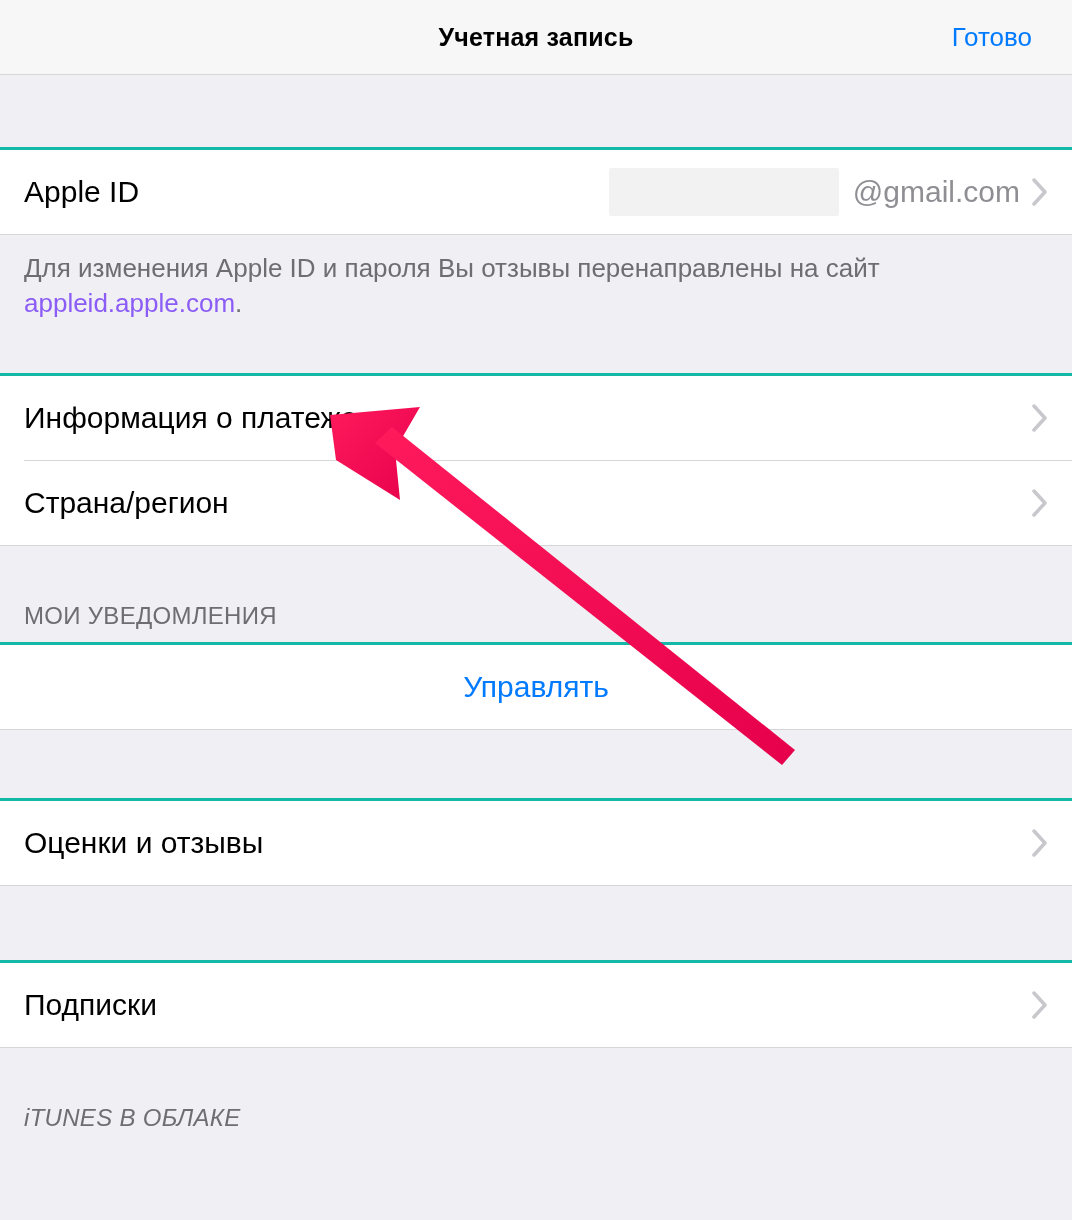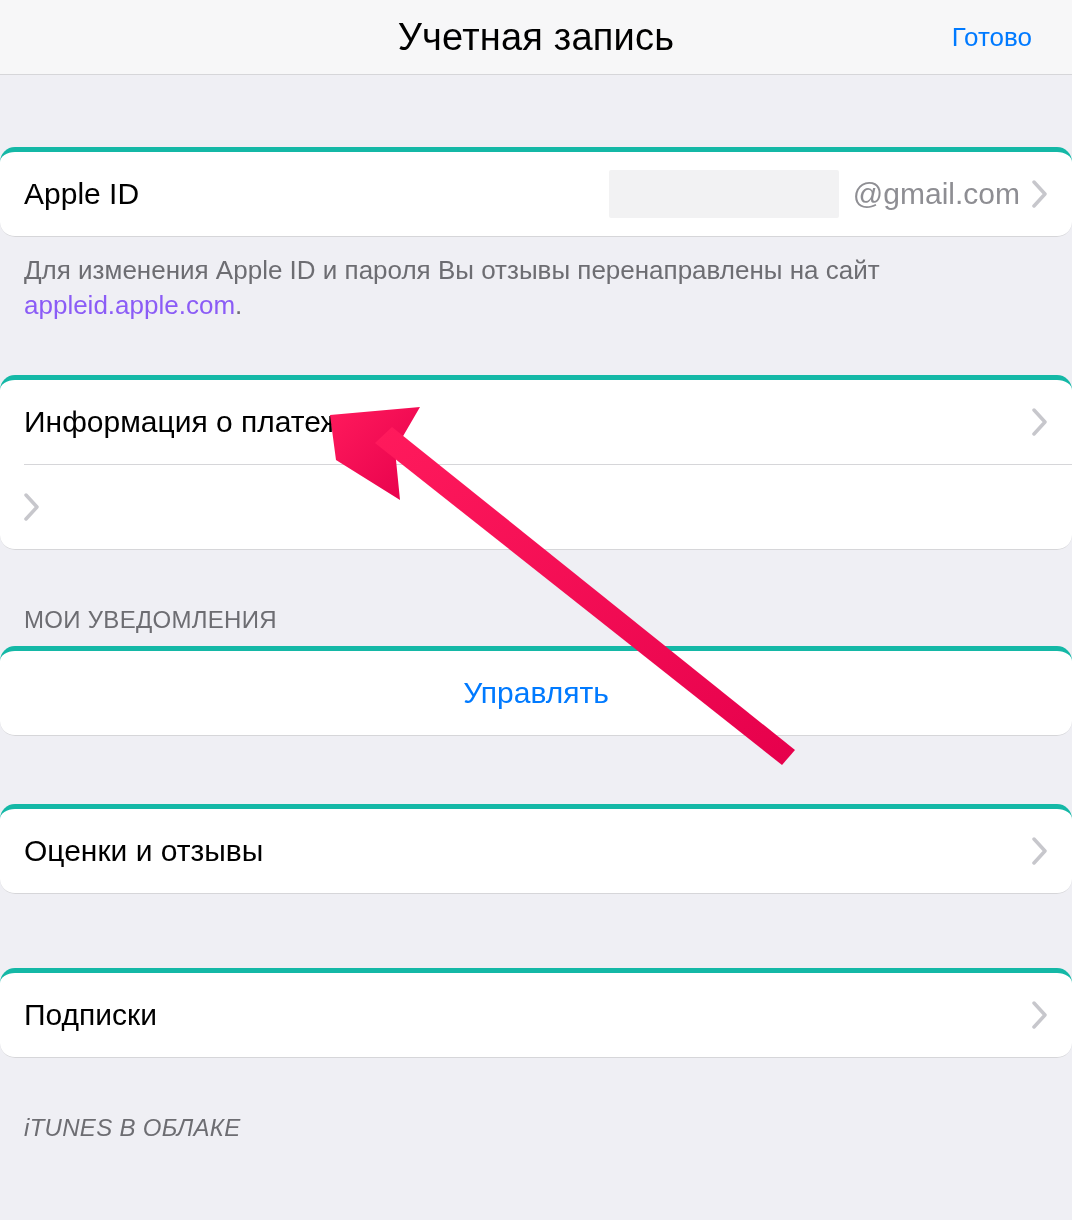--- a/index.html
+++ b/index.html
@@ -13,43 +13,42 @@
     .nav-bar {
       height: 75px;
       background: #f7f7f8;
       border-bottom: 1px solid #d6d6d9;
       display: flex;
       align-items: center;
       justify-content: center;
       position: relative;
     }
     .nav-title {
-      font-size: 38px;
-      font-weight: 400;
+      font-size: 25px;
+      font-weight: 700;
       letter-spacing: 0.2px;
     }
     .nav-done {
       position: absolute;
       right: 40px;
       top: 50%;
       transform: translateY(-50%);
       font-size: 26px;
       font-weight: 400;
       color: #007aff;
       cursor: pointer;
     }
     .content { width: 100%; }
     .spacer-tall { height: 72px; }
     .spacer-med  { height: 68px; }
     .spacer-med2 { height: 74px; }
     .group {
       background: #fff;
-      border-top: 5px solid #14b8a6;
+      border-top: 3px solid #14b8a6;
       border-bottom: 1px solid #d6d6d9;
-      border-radius: 15px;
     }
     .row {
       display: flex;
       align-items: center;
       justify-content: space-between;
       min-height: 84px;
       padding: 0 24px 0 24px;
       font-size: 30px;
     }
     .row-label { color: #000; font-weight: 400; }
@@ -150,20 +149,21 @@
       <span class="row-right">
         <span class="chevron">
           <svg width="16" height="28" viewBox="0 0 16 28">
                 <polyline points="2,2 13,14 2,26" fill="none" stroke="#c7c7cc" stroke-width="3.5" stroke-linecap="round" stroke-linejoin="round"></polyline>
               </svg>
         </span>
       </span>
     </div>
     <div class="sep"></div>
     <div class="row">
+      <span class="row-label">Страна/регион</span>
       <span class="row-right">
         <span class="chevron">
           <svg width="16" height="28" viewBox="0 0 16 28">
                 <polyline points="2,2 13,14 2,26" fill="none" stroke="#c7c7cc" stroke-width="3.5" stroke-linecap="round" stroke-linejoin="round"></polyline>
               </svg>
         </span>
       </span>
     </div>
   </div>
 

